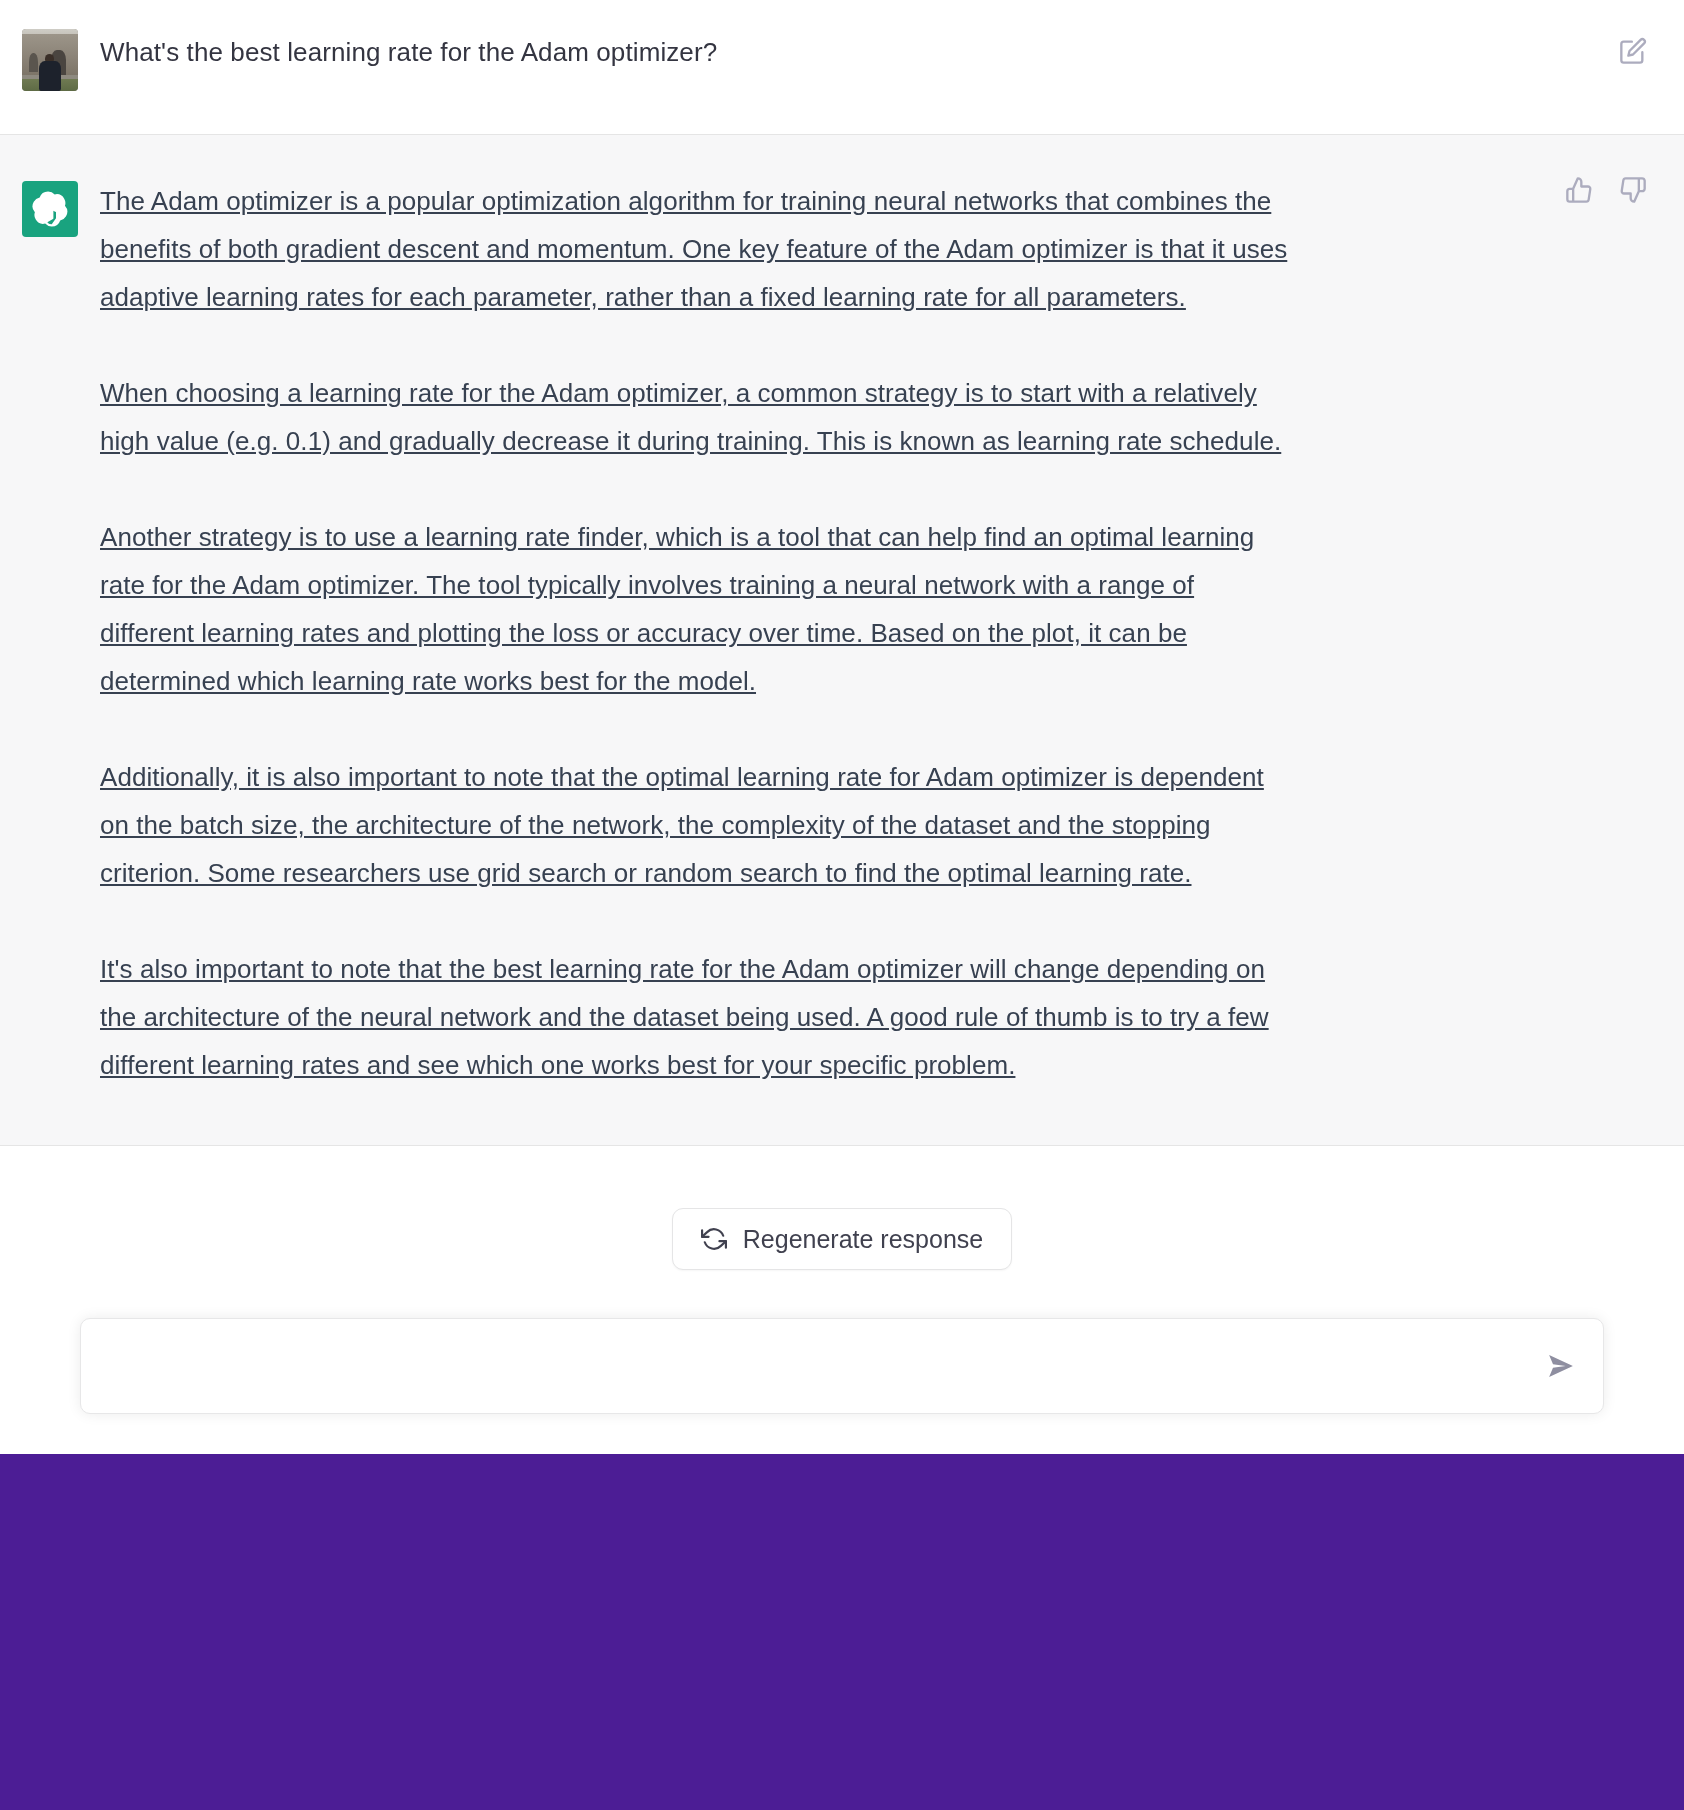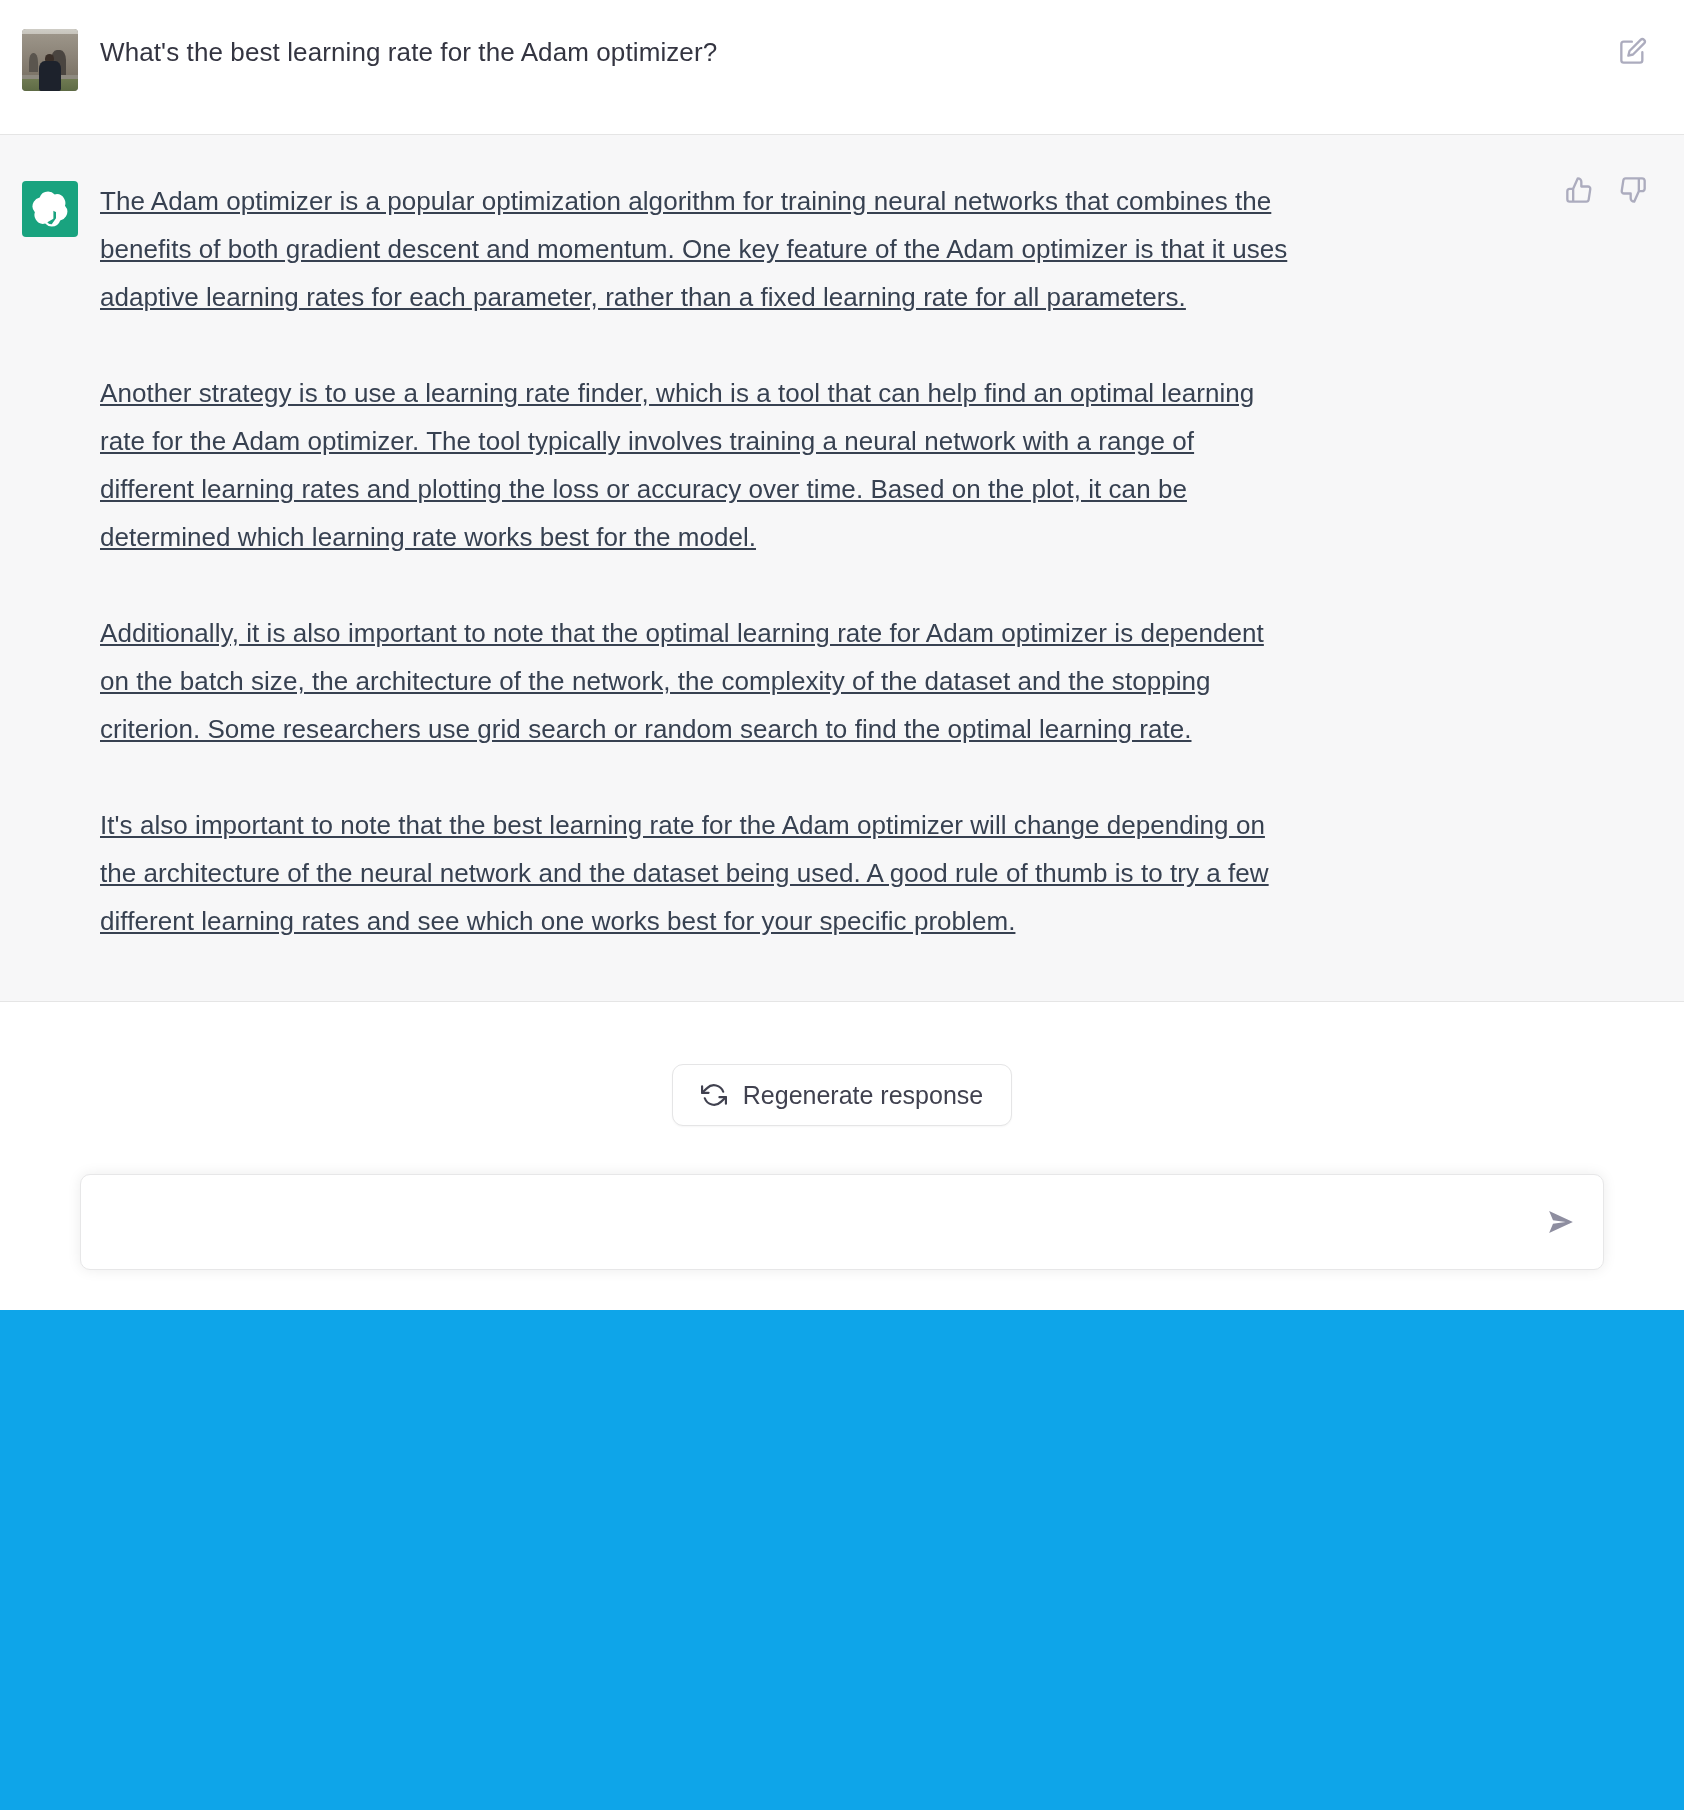--- a/index.html
+++ b/index.html
@@ -10,21 +10,21 @@
     width: 1684px;
     background: #FFFFFF;
     font-family: "Liberation Sans", sans-serif;
     -webkit-font-smoothing: antialiased;
   }
 
   .app {
     position: relative;
     width: 1684px;
     min-height: 1810px;
-    background: #0ea5e9;
+    background: #4c1d95;
     overflow: hidden;
   }
 
   
   .msg-row {
     width: 100%;
     display: block;
   }
   .msg-row.user {
     background: #FFFFFF;
@@ -301,20 +301,21 @@
           <span>
             <svg width="36" height="36" viewBox="0 0 41 41" fill="#FFFFFF">
               <path d="M37.532 16.87a9.963 9.963 0 0 0-.856-8.184 10.078 10.078 0 0 0-10.855-4.835A9.964 9.964 0 0 0 18.306.5a10.079 10.079 0 0 0-9.614 6.977 9.967 9.967 0 0 0-6.664 4.834 10.08 10.08 0 0 0 1.24 11.817 9.965 9.965 0 0 0 .856 8.185 10.079 10.079 0 0 0 10.855 4.835 9.965 9.965 0 0 0 7.516 3.35 10.078 10.078 0 0 0 9.617-6.981 9.967 9.967 0 0 0 6.663-4.834 10.079 10.079 0 0 0-1.243-11.813zM22.498 37.886a7.474 7.474 0 0 1-4.799-1.735c.06-.33.144-.66.252-.977l5.93-3.425a.964.964 0 0 0 .486-.84V22.51l2.508 1.45a.081.081 0 0 1 .45.063v6.92a7.five 7.5 0 0 1-7.427 7.45zM6.392 31.006a7.471 7.471 0 0 1-.894-5.023c.06.036.162.099.24.144l5.93 3.426a.967.967 0 0 0 .974 0l7.237-4.18v2.898a.9.09 0 0 1-.36.077l-5.994 3.46a7.5 7.5 0 0 1-10.24-2.742zM4.831 13.986a7.466 7.466 0 0 1 3.904-3.286c0 .07-.4.192-.4.277v6.852a.964.964 0 0 0 .486.84l7.237 4.178-2.509 1.45a.09.09 0 0 1-.85.007L7.92 20.837a7.5 7.5 0 0 1-3.09-6.851zm20.597 4.792l-7.237-4.179 2.509-1.448a.09.09 0 0 1 .85-.008l5.994 3.463a7.492 7.492 0 0 1-1.156 13.51v-7.057a.962.962 0 0 0-.481-.84zm2.498-3.76a10.55 10.55 0 0 0-.24-.144l-5.93-3.426a.965.965 0 0 0-.974 0l-7.236 4.18v-2.898a.08.08 0 0 1 .035-.077l5.994-3.46a7.498 7.498 0 0 1 11.135 7.763zM12.292 21.442l-2.51-1.45a.081.081 0 0 1-.044-.062v-6.92a7.5 7.5 0 0 1 12.293-5.756 6.94 6.94 0 0 0-.253.977l-5.93 3.426a.965.965 0 0 0-.486.84l-.014 8.945h.001zm1.364-2.939l3.223-1.863 3.231 1.863v3.724l-3.223 1.863-3.231-1.862v-3.725z"></path>
             </svg>
           </span>
         </div>
       </div>
 
       <div class="content-col assistant-text">
         <p>The Adam optimizer is a popular optimization algorithm for training neural networks that combines the benefits of both gradient descent and momentum. One key feature of the Adam optimizer is that it uses adaptive learning rates for each parameter, rather than a fixed learning rate for all parameters.</p>
+        <p>When choosing a learning rate for the Adam optimizer, a common strategy is to start with a relatively high value (e.g. 0.1) and gradually decrease it during training. This is known as learning rate schedule.</p>
         <p>Another strategy is to use a learning rate finder, which is a tool that can help find an optimal learning rate for the Adam optimizer. The tool typically involves training a neural network with a range of different learning rates and plotting the loss or accuracy over time. Based on the plot, it can be determined which learning rate works best for the model.</p>
         <p>Additionally, it is also important to note that the optimal learning rate for Adam optimizer is dependent on the batch size, the architecture of the network, the complexity of the dataset and the stopping criterion. Some researchers use grid search or random search to find the optimal learning rate.</p>
         <p>It's also important to note that the best learning rate for the Adam optimizer will change depending on the architecture of the neural network and the dataset being used. A good rule of thumb is to try a few different learning rates and see which one works best for your specific problem.</p>
       </div>
 
       <div class="action-col">
         <button class="icon-btn" title="Good response">
           <span>
             <svg width="28" height="28" viewBox="0 0 24 24" fill="none" stroke="currentColor" stroke-width="2" stroke-linecap="round" stroke-linejoin="round">
               <path d="M14 9V5a3 3 0 0 0-3-3l-4 9v11h11.28a2 2 0 0 0 2-1.7l1.38-9a2 2 0 0 0-2-2.3zM7 22H4a2 2 0 0 1-2-2v-7a2 2 0 0 1 2-2h3"></path>

